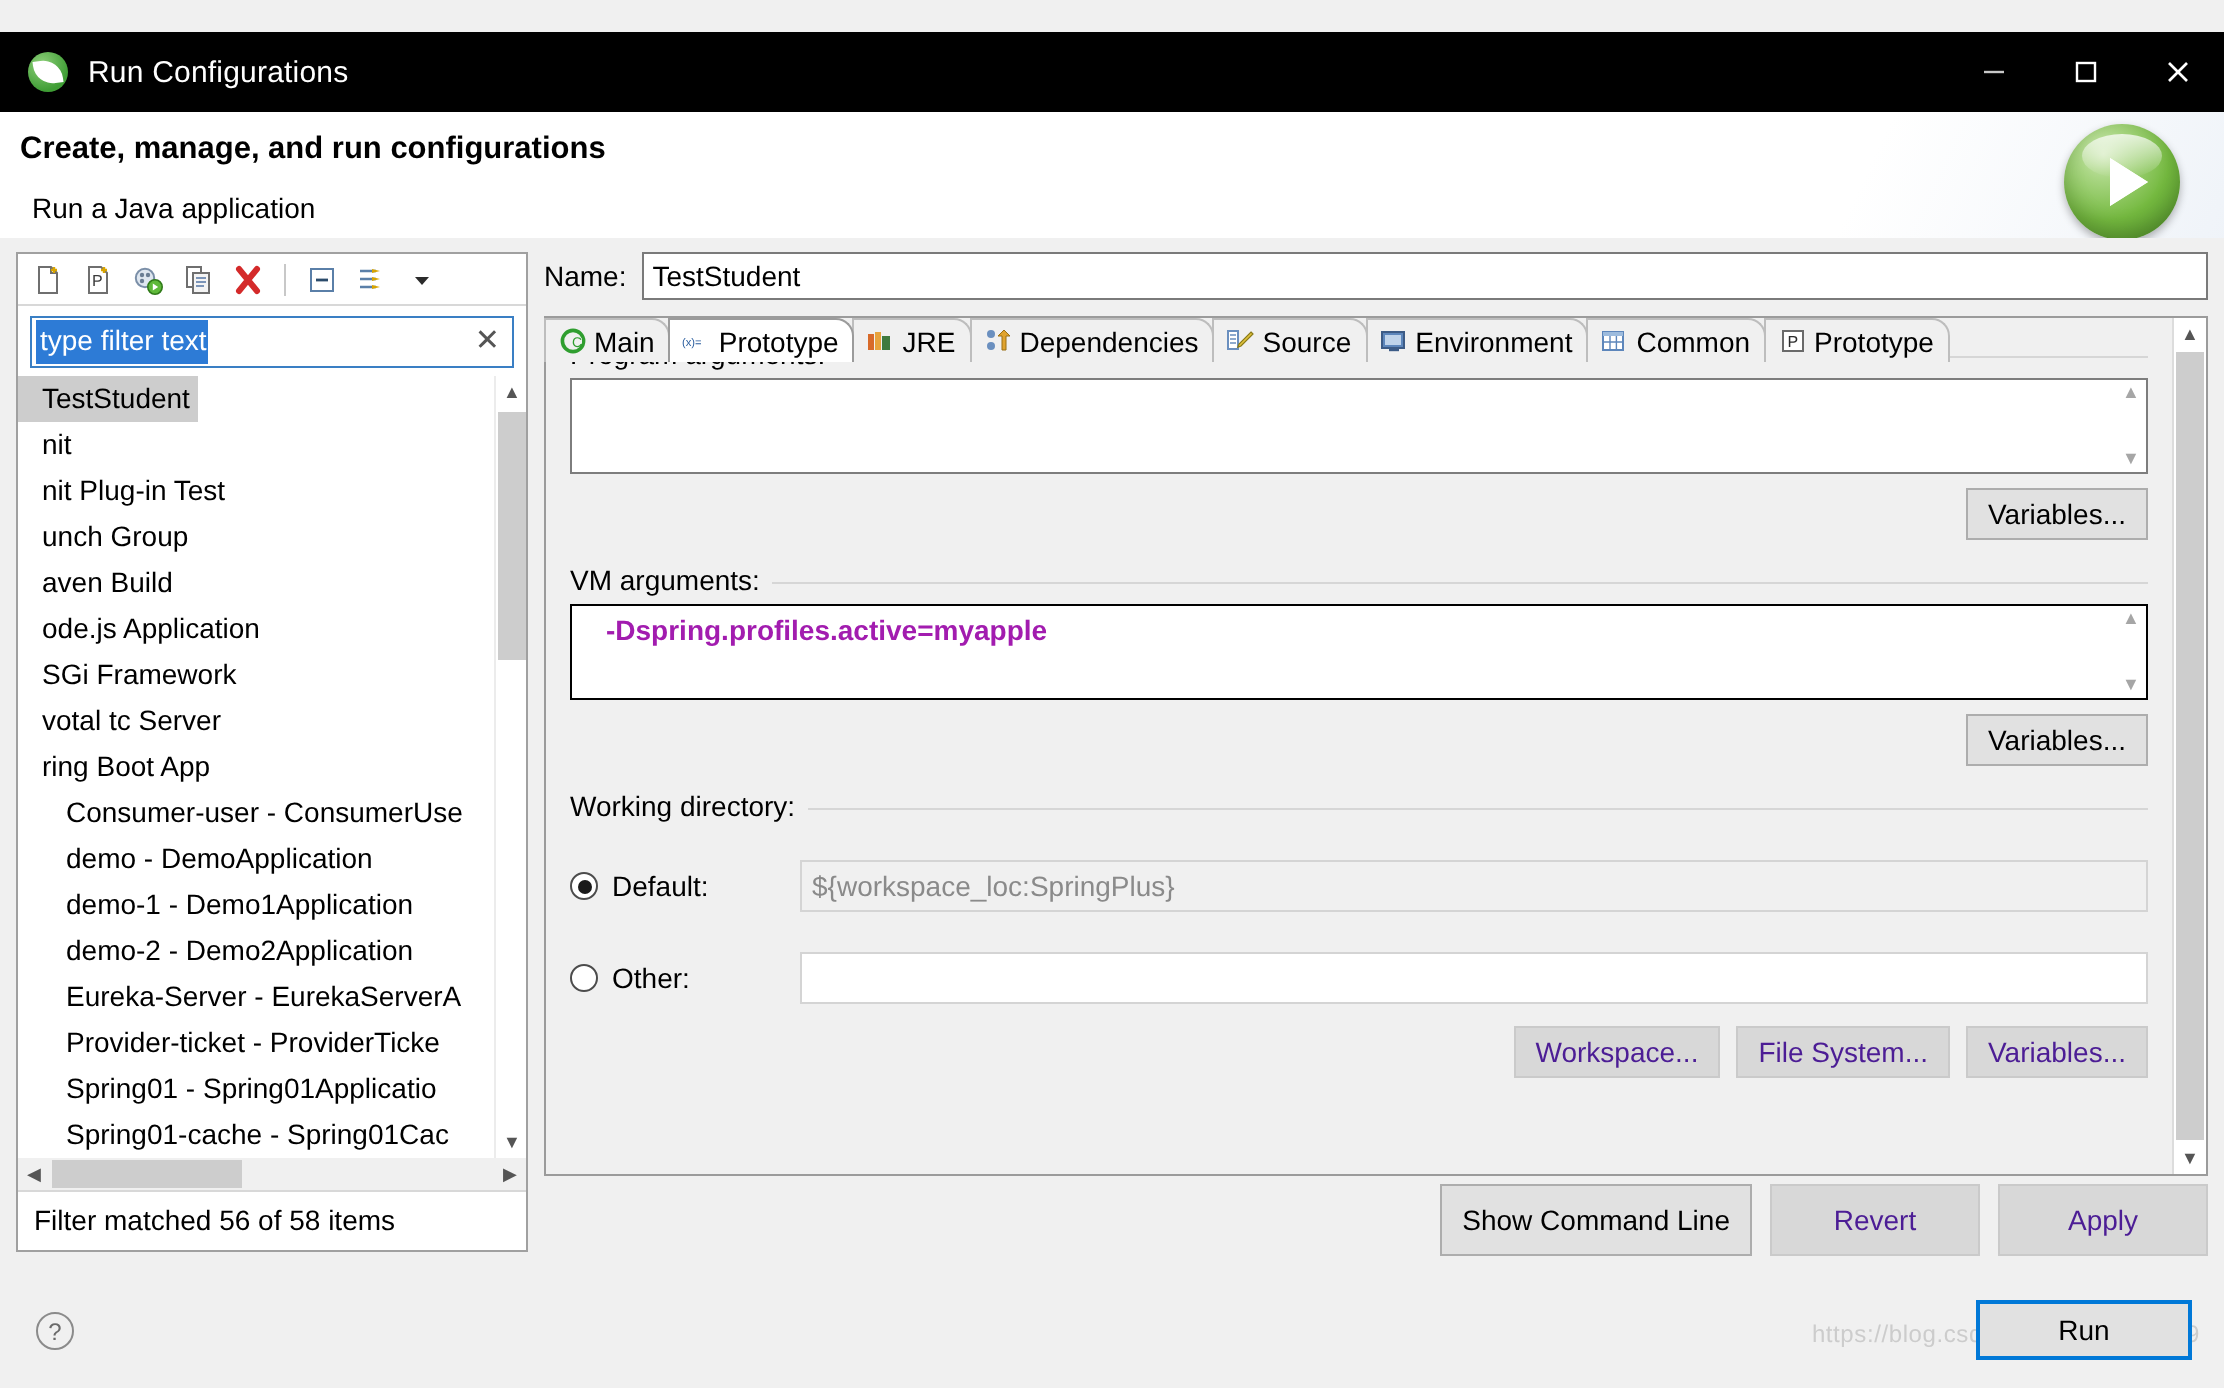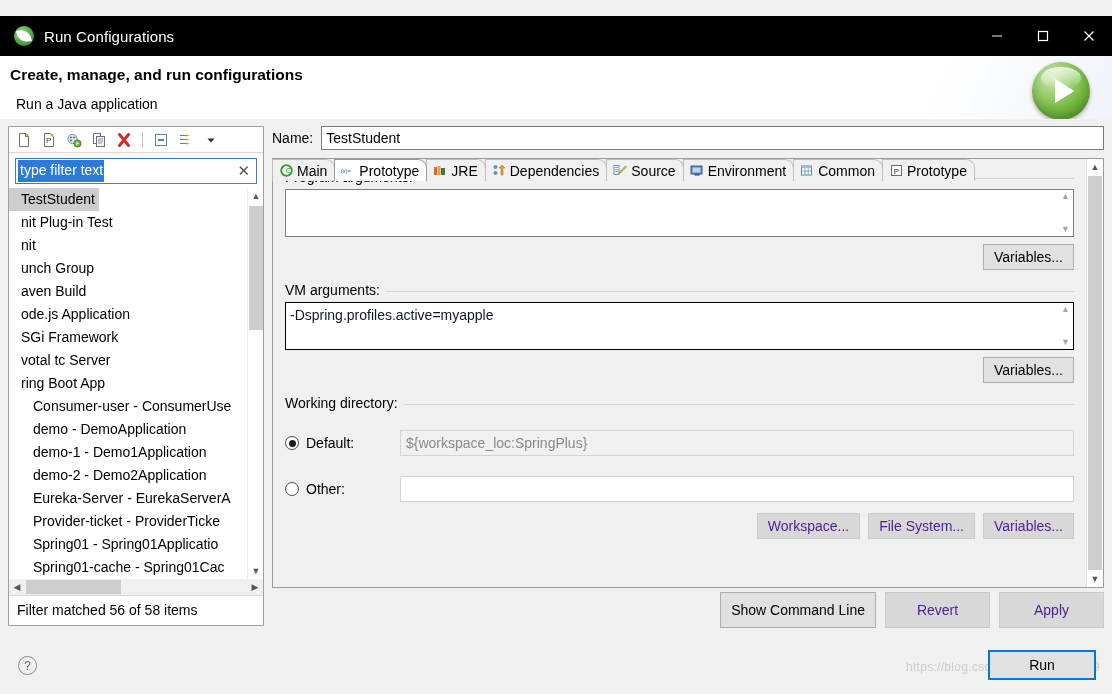--- a/index.html
+++ b/index.html
@@ -163,21 +163,21 @@
   .grouprule{ position:absolute; left:0; right:0; top:9px; height:1px; background:#d6d6d6;}
 
   .ta{
     position:relative; background:#fff; border:1px solid #7d7d7d;
     height:48px; margin-top:4px; display:flex;
   }
   .ta.focused{ border:1px solid #000;}
   .ta textarea{
     flex:1; border:none; outline:none; resize:none; background:transparent;
     font-family:"Liberation Sans", sans-serif; font-size:14px;
-    padding:3px 4px; color:#0f172a; line-height:18px;
+    padding:3px 17px; color:#a21caf; line-height:18px;font-weight:bold;
   }
   .tascroll{ width:15px; background:#fff; display:flex; flex-direction:column; justify-content:space-between; align-items:center; padding:2px 0;}
   .tascroll span{ color:#a6a6a6; font-size:9px; line-height:9px;}
 
   .btnrow{ display:flex; justify-content:flex-end; margin-top:7px;}
   .btn{
     min-width:86px; height:26px; padding:0 10px;
     background:#e1e1e1; border:1px solid #adadad;
     font-family:"Liberation Sans", sans-serif; font-size:14px; color:#000;
     display:flex; align-items:center; justify-content:center;
@@ -325,22 +325,22 @@
       <div class="filterbox">
         <span class="filtertext">type filter text</span>
         <span class="fclear">✕</span>
       </div>
     </div>
 
     <div class="treewrap">
       <div class="tree">
         <div style="position:relative;padding-left:12px;">
           <div class="titem sel">TestStudent</div>
+          <div class="titem">nit</div>
           <div class="titem">nit Plug-in Test</div>
-          <div class="titem">nit</div>
           <div class="titem">unch Group</div>
           <div class="titem">aven Build</div>
           <div class="titem">ode.js Application</div>
           <div class="titem">SGi Framework</div>
           <div class="titem">votal tc Server</div>
           <div class="titem">ring Boot App</div>
           <div class="titem indent">Consumer-user - ConsumerUse</div>
           <div class="titem indent">demo - DemoApplication</div>
           <div class="titem indent">demo-1 - Demo1Application</div>
           <div class="titem indent">demo-2 - Demo2Application</div>

